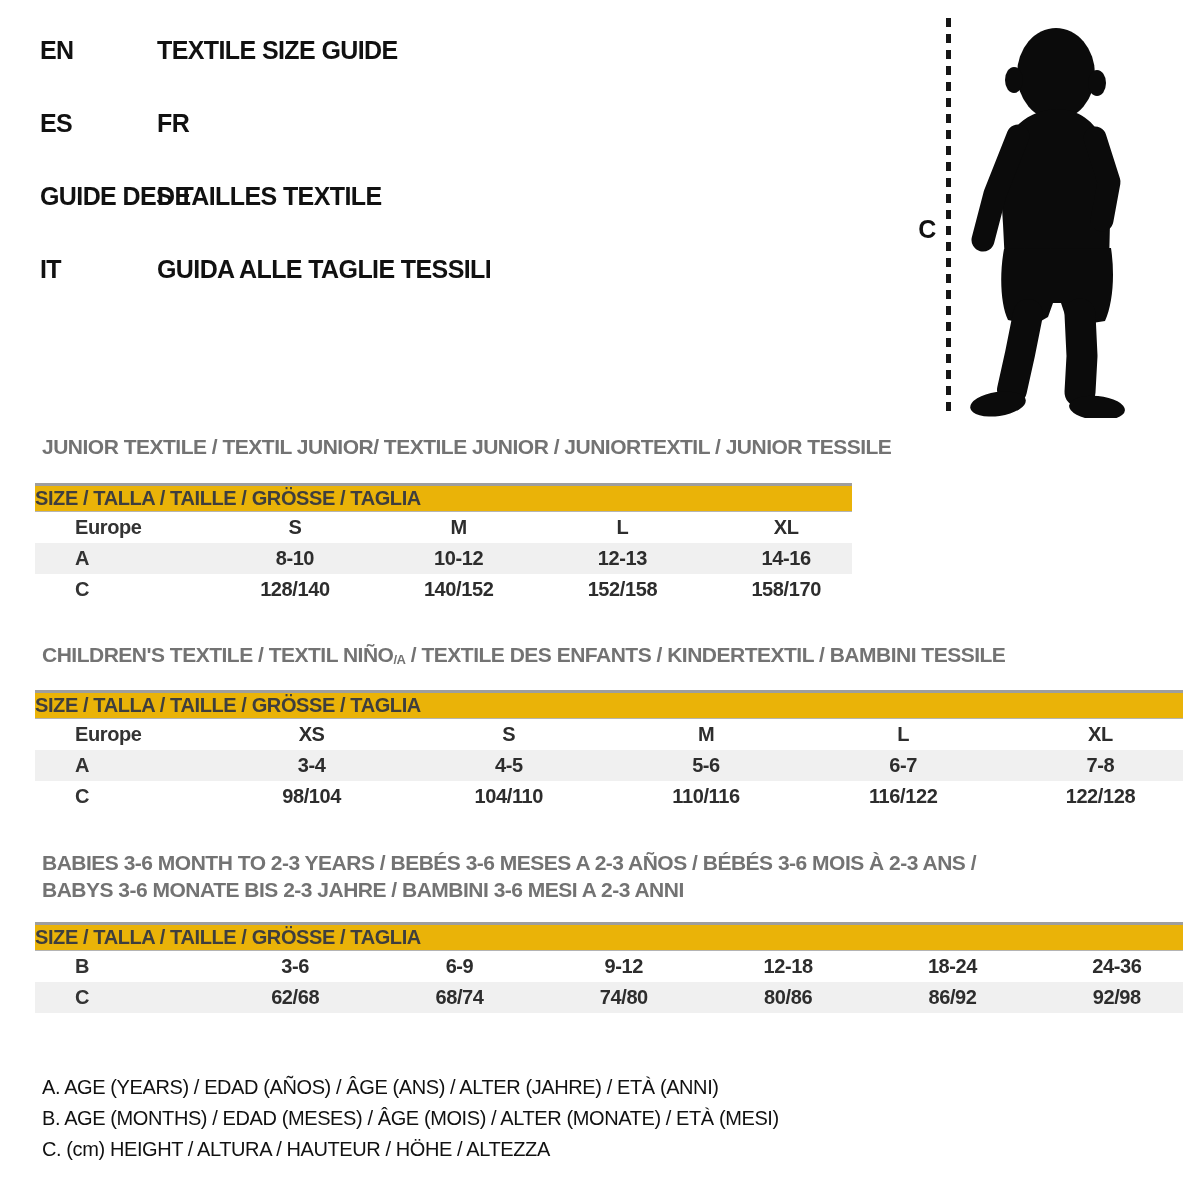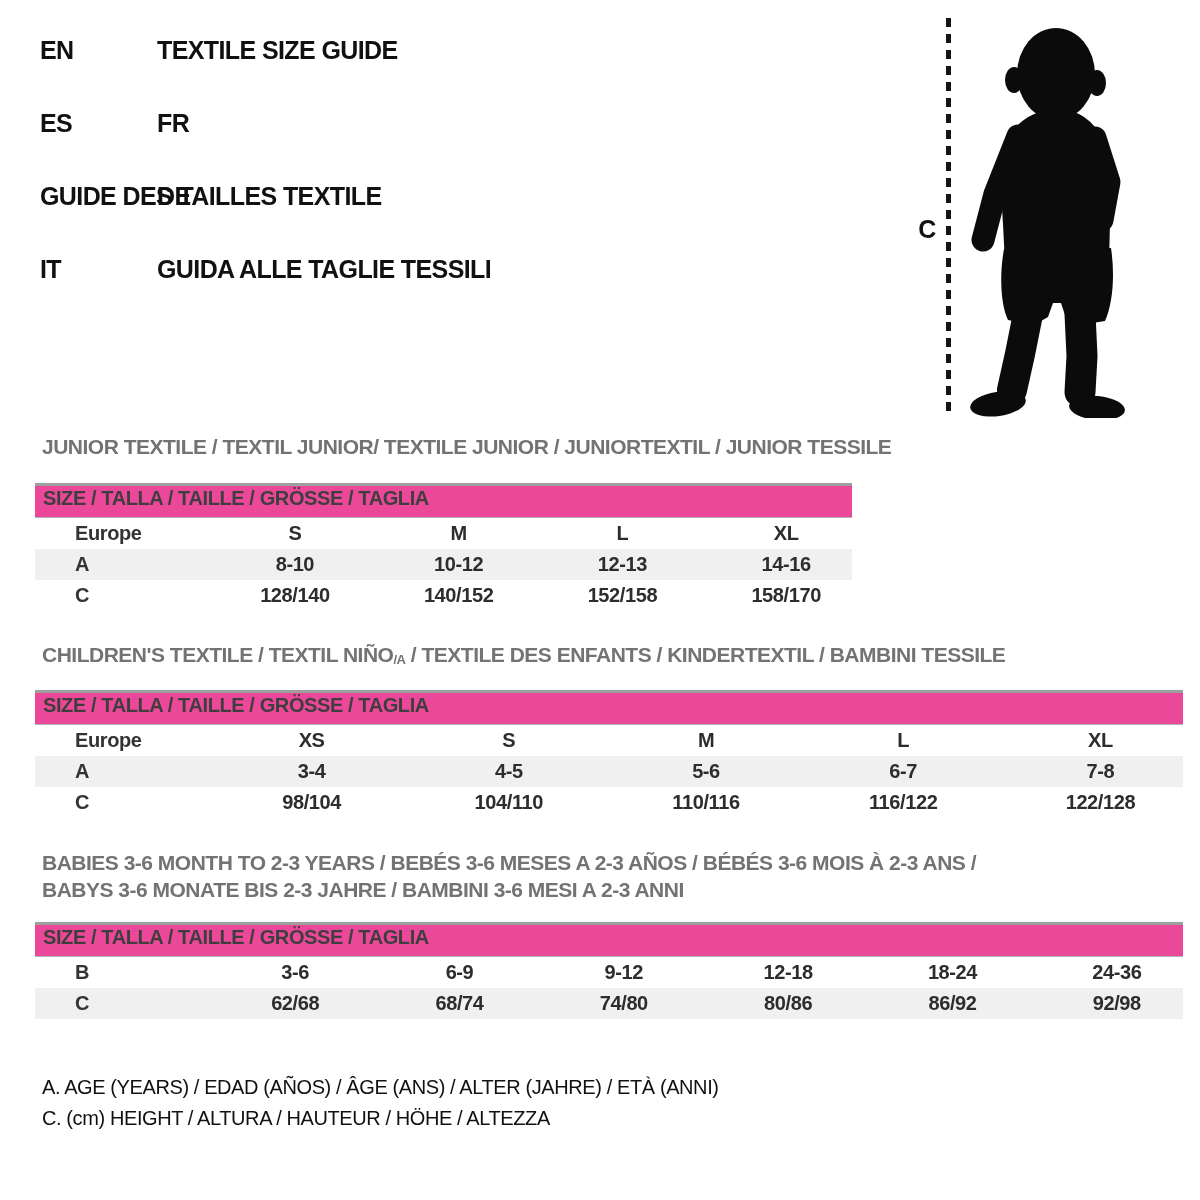--- a/index.html
+++ b/index.html
@@ -40,24 +40,24 @@
   .sec-title {
     position:absolute; left:42px;
     font-weight:bold; font-size:21px; line-height:27px;
     letter-spacing:-0.5px; color:#737373; white-space:nowrap;
   }
   .sub { font-size:0.62em; vertical-align:-0.15em; }
 
   
   .sg-table { position:absolute; left:35px; }
   .size-bar {
-    height:35px; background:#ec4899;
+    height:29px; background:#eab308;
     border-top:3px solid #9e9e9e; border-bottom:1px solid #b4b4b4;
     font-weight:bold; font-size:20px; line-height:24px;
-    color:#3e3e3e; padding-left:8px; letter-spacing:-0.4px;
+    color:#3e3e3e; letter-spacing:-0.4px;
     white-space:nowrap;
   }
   .trow { display:flex; height:31px; align-items:center; }
   .trow.stripe { background:#f0f0f0; }
   .trow .cell {
     flex:1; text-align:center;
     font-weight:bold; font-size:20px; color:#2d2d2d;
     letter-spacing:-0.4px; white-space:nowrap;margin-left:32px;
   }
   .trow .cell.lbl {
@@ -185,14 +185,15 @@
     <div class="cell">68/74</div>
     <div class="cell">74/80</div>
     <div class="cell">80/86</div>
     <div class="cell">86/92</div>
     <div class="cell">92/98</div>
   </div>
 </div>
 
 <div class="legend">
   <div class="lline">A. AGE (YEARS) / EDAD (AÑOS) / ÂGE (ANS) / ALTER (JAHRE) / ETÀ (ANNI)</div>
+  <div class="lline">B. AGE (MONTHS) / EDAD (MESES) / ÂGE (MOIS) / ALTER (MONATE) / ETÀ (MESI)</div>
   <div class="lline">C. (cm) HEIGHT / ALTURA / HAUTEUR / HÖHE / ALTEZZA</div>
 </div>
 
 </body></html>

